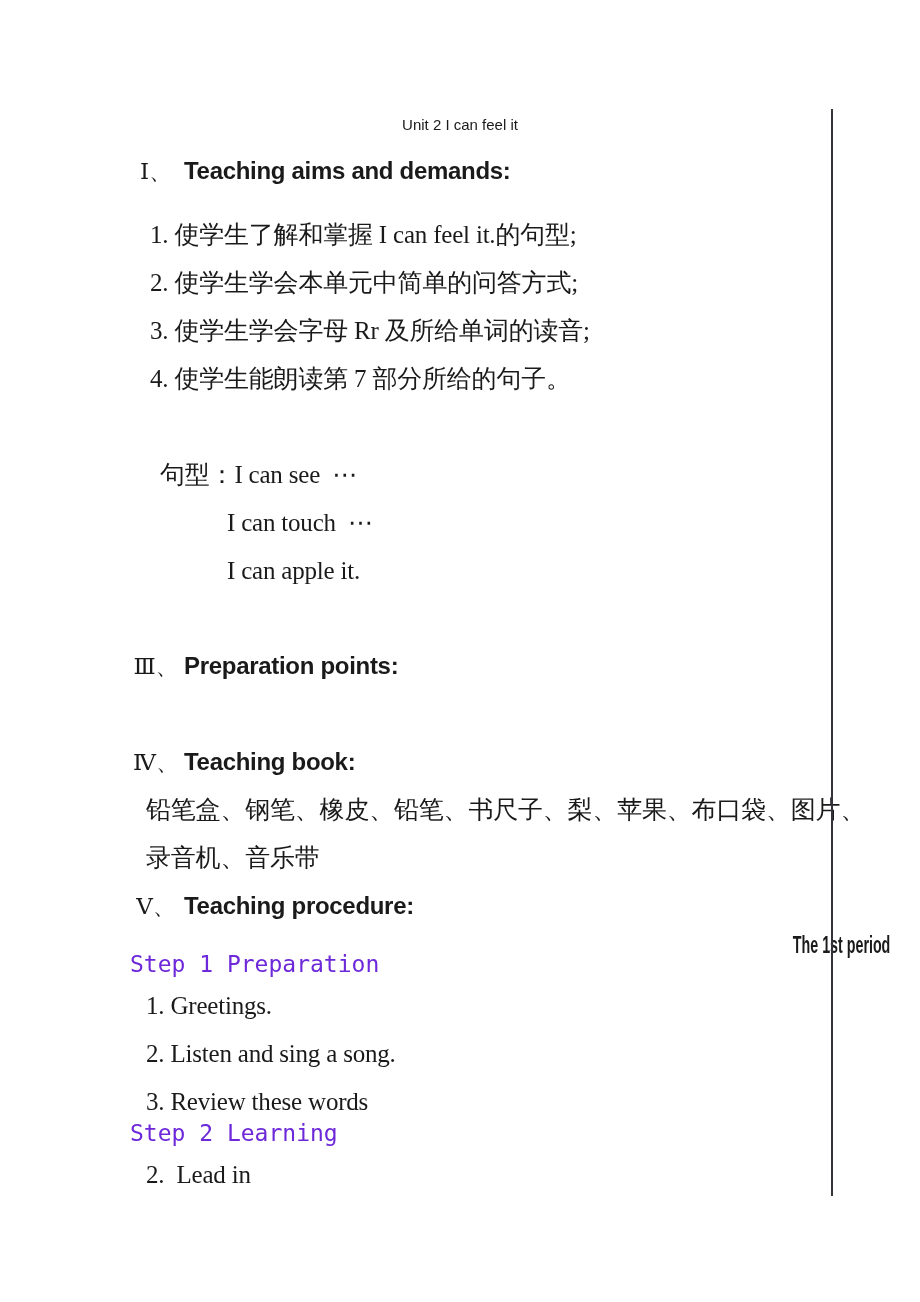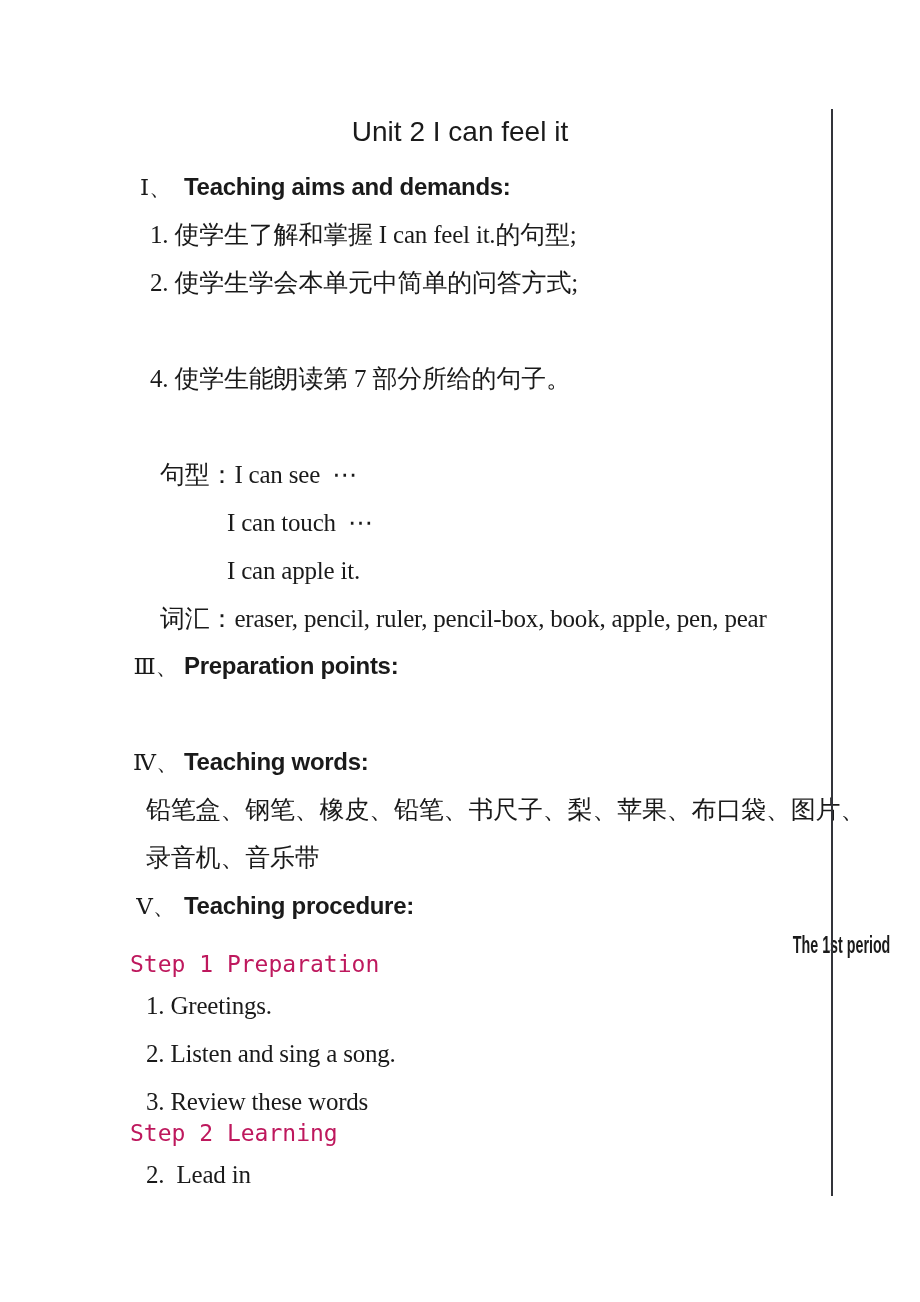--- a/index.html
+++ b/index.html
@@ -12,39 +12,39 @@
   }
   .line{
     position:absolute;
     line-height:1.1;
     white-space:pre;
     color:#1a1a1a;
   }
   .title{
     left:0;width:100%;text-align:center;
     font-family:"Liberation Sans","DejaVu Sans",sans-serif;
-    font-size:28px;font-weight:normal;
+    font-size:15px;font-weight:normal;
   }
   .heading{left:128px;}
   .hnum{
     display:inline-block;width:56px;text-align:center;
     font-family:"Liberation Serif","DejaVu Serif",serif;
     font-size:23px;
   }
   .hlabel{
     font-family:"Liberation Sans","DejaVu Sans",sans-serif;
     font-size:24px;font-weight:bold;letter-spacing:-0.3px;
   }
   .serif{
     font-family:"Liberation Serif","DejaVu Serif",serif;
     font-size:25px;letter-spacing:-0.2px;
   }
   .mono{
     font-family:"DejaVu Sans Mono","Liberation Mono",monospace;
-    font-size:23px;color:#be185d;
+    font-size:23px;color:#6d28d9;
   }
   .period{left:0;width:100%;text-align:right;}
   .period-inner{
     display:inline-block;
     font-family:"Liberation Sans","DejaVu Sans",sans-serif;
     font-size:23px;font-weight:bold;
     transform:scaleX(0.62);transform-origin:center;
     letter-spacing:0;
   }
   .vrule{
@@ -54,33 +54,33 @@
     background:#33343a;
   }
 </style>
 </head>
 <body>
 
 <div class="page">
 
   <div class="line title" style="top:117px">Unit 2 I can feel it</div>
 
-  <div class="line heading" style="top:174px"><span class="hnum">Ⅰ、</span><span class="hlabel">Teaching aims and demands:</span></div>
+  <div class="line heading" style="top:158px"><span class="hnum">Ⅰ、</span><span class="hlabel">Teaching aims and demands:</span></div>
   <div class="line serif" style="top:221px;left:150px">1. 使学生了解和掌握 I can feel it.的句型;</div>
   <div class="line serif" style="top:269px;left:150px">2. 使学生学会本单元中简单的问答方式;</div>
+  <div class="line serif" style="top:317px;left:150px">3. 使学生学会字母 Rr 及所给单词的读音;</div>
   <div class="line serif" style="top:365px;left:150px">4. 使学生能朗读第 7 部分所给的句子。</div>
 
   <div class="line serif" style="top:461px;left:160px"><span>句型：</span><span>I can see  ⋯</span></div>
   <div class="line serif" style="top:509px;left:227px">I can touch  ⋯</div>
   <div class="line serif" style="top:557px;left:227px">I can apple it.</div>
-  <div class="line serif" style="top:605px;left:160px"><span>词汇：</span><span>eraser, pencil, ruler, pencil-box, book, apple, pen, pear</span></div>
 
   <div class="line heading" style="top:653px"><span class="hnum">Ⅲ、</span><span class="hlabel">Preparation points:</span></div>
 
-  <div class="line heading" style="top:749px"><span class="hnum">Ⅳ、</span><span class="hlabel">Teaching words:</span></div>
+  <div class="line heading" style="top:749px"><span class="hnum">Ⅳ、</span><span class="hlabel">Teaching book:</span></div>
   <div class="line serif" style="top:796px;left:146px">铅笔盒、钢笔、橡皮、铅笔、书尺子、梨、苹果、布口袋、图片、</div>
   <div class="line serif" style="top:844px;left:146px">录音机、音乐带</div>
 
   <div class="line heading" style="top:893px"><span class="hnum">Ⅴ、</span><span class="hlabel">Teaching procedure:</span></div>
 
   <div class="line period" style="top:933px"><span class="period-inner">The 1st period</span></div>
 
   <div class="line mono" style="top:952px;left:130px">Step 1 Preparation</div>
   <div class="line serif" style="top:992px;left:146px">1. Greetings.</div>
   <div class="line serif" style="top:1040px;left:146px">2. Listen and sing a song.</div>

